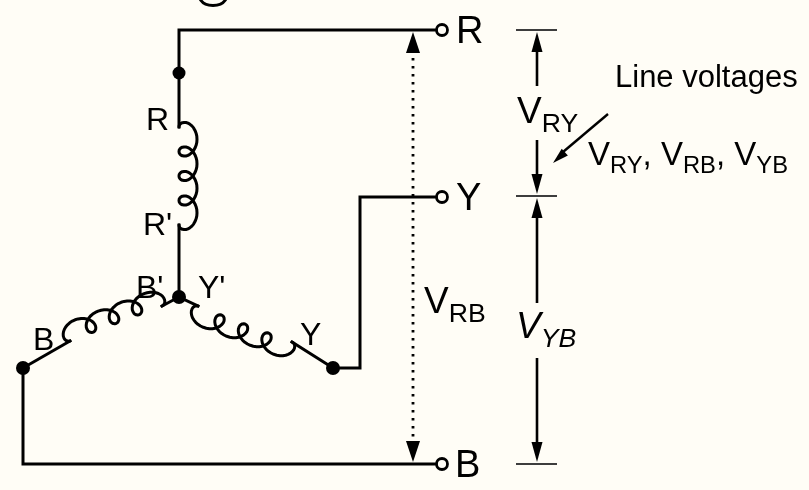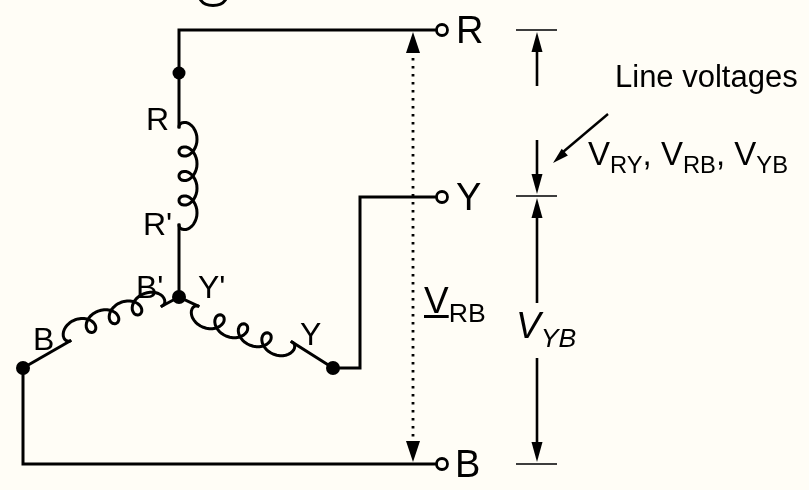--- a/index.html
+++ b/index.html
@@ -100,19 +100,20 @@
   <div class="lbl winding" style="left:143px;top:208px;">R'</div>
   <div class="lbl winding" style="left:136px;top:271px;">B'</div>
   <div class="lbl winding" style="left:198px;top:271px;">Y'</div>
   <div class="lbl winding" style="left:33px;top:323px;">B</div>
   <div class="lbl winding" style="left:300px;top:318px;">Y</div>
 
   <div class="lbl terminal" style="left:456px;top:11px;">R</div>
   <div class="lbl terminal" style="left:456px;top:178px;">Y</div>
   <div class="lbl terminal" style="left:455px;top:445px;">B</div>
 
-  <div class="lbl vlabel" style="left:424px;top:282px;text-decoration:underline;"><span>V</span><span class="sub">RB</span></div>
+  <div class="lbl vlabel" style="left:424px;top:282px;"><span>V</span><span class="sub">RB</span></div>
+  <div class="lbl vlabel" style="left:517px;top:92px;"><span>V</span><span class="sub">RY</span></div>
   <div class="lbl vlabel" style="left:516px;top:307px;font-style:italic;"><span>V</span><span class="sub">YB</span></div>
 
   <div class="lbl ann1" style="left:615px;top:61px;">Line voltages</div>
   <div class="lbl ann2" style="left:588px;top:100px;margin-top:37px;"><span>V</span><span class="sub">RY</span><span>, </span><span>V</span><span class="sub">RB</span><span>, </span><span>V</span><span class="sub">YB</span></div>
 
 </div>
 
 </body></html>

